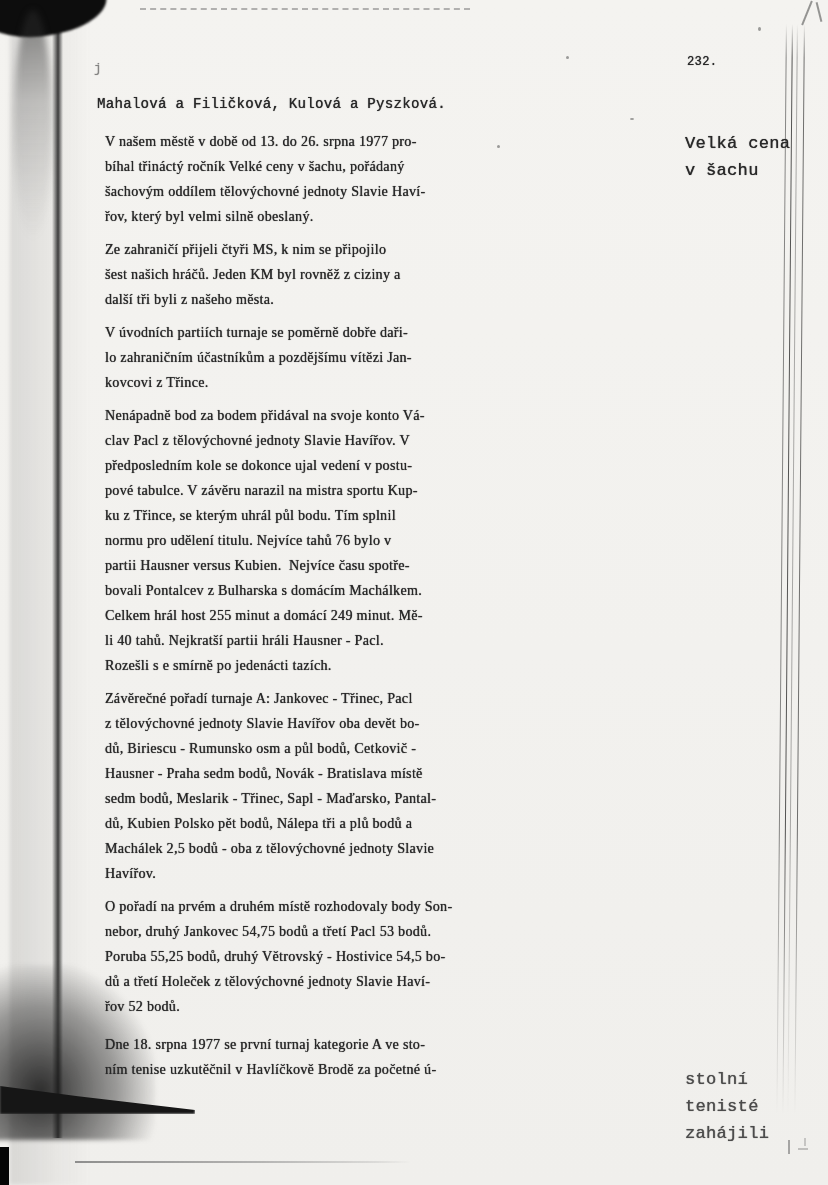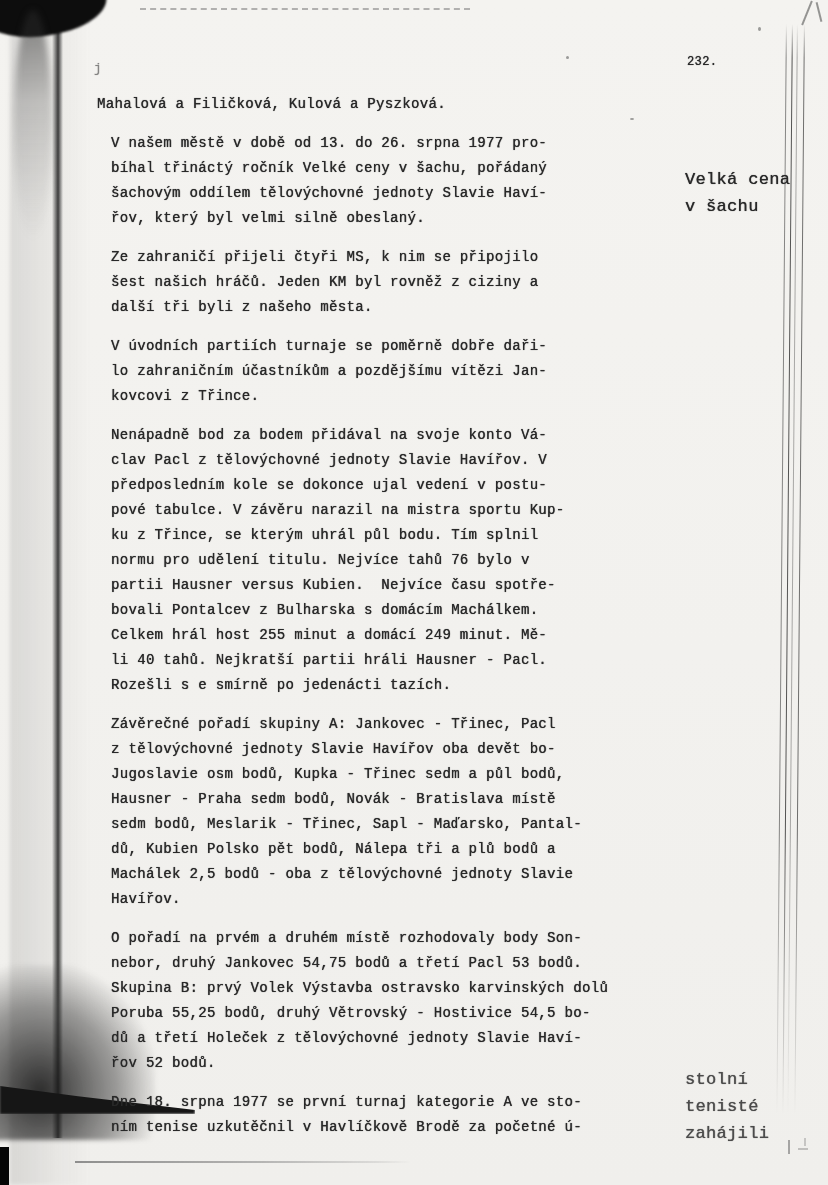--- a/index.html
+++ b/index.html
@@ -16,32 +16,32 @@
   .ink{
     color:#2b2b2b;
     text-shadow:0 0 .9px rgba(40,40,40,.85), .4px .4px .4px rgba(60,60,60,.35);
     filter:blur(.22px) contrast(1.03);
   }
   .text-col{
     position:absolute;left:97px;top:92px;width:612px;
     font-size:14px;line-height:25px;letter-spacing:.32px;
   }
   .tline{white-space:pre;}
-  .para{margin:14px;}
+  .para{margin:8px;font-family:Liberation Serif, serif;}
   .para.gap-before{margin-top:13px;}
   .intro-line{margin-bottom:12px;white-space:pre;}
   .page-number{
     position:absolute;left:687px;top:55px;
     font-size:12px;letter-spacing:.4px;
   }
   .margin-note{
     position:absolute;left:685px;width:135px;
     font-size:17px;line-height:27px;letter-spacing:.32px;
   }
-  #margin-note-0{top:130px;margin-top:36px;}
+  #margin-note-0{top:130px;}
   #margin-note-1{top:1066px;opacity:.82;}
   .stray-glyph{
     position:absolute;left:94px;top:62px;font-size:12px;opacity:.55;
   }
   
   .corner-blob-tl{
     position:absolute;left:-18px;top:-22px;width:125px;height:58px;
     background:#0d0d0d;border-radius:0 0 55% 45%;
     transform:rotate(-6deg);filter:blur(1px);
   }
@@ -173,33 +173,32 @@
         <div class="tline">pové tabulce. V závěru narazil na mistra sportu Kup-</div>
         <div class="tline">ku z Třince, se kterým uhrál půl bodu. Tím splnil</div>
         <div class="tline">normu pro udělení titulu. Nejvíce tahů 76 bylo v</div>
         <div class="tline">partii Hausner versus Kubien.  Nejvíce času spotře-</div>
         <div class="tline">bovali Pontalcev z Bulharska s domácím Machálkem.</div>
         <div class="tline">Celkem hrál host 255 minut a domácí 249 minut. Mě-</div>
         <div class="tline">li 40 tahů. Nejkratší partii hráli Hausner - Pacl.</div>
         <div class="tline">Rozešli s e smírně po jedenácti tazích.</div>
       </div>
       <div class="para">
-        <div class="tline">Závěrečné pořadí skupiny A: Jankovec - Třinec, Pacl</div>
+        <div class="tline">Závěrečné pořadí turnaje A: Jankovec - Třinec, Pacl</div>
         <div class="tline">z tělovýchovné jednoty Slavie Havířov oba devět bo-</div>
-        <div class="tline">Jugoslavie osm bodů, Kupka - Třinec sedm a půl bodů,</div>
+        <div class="tline">dů, Biriescu - Rumunsko osm a půl bodů, Cetkovič -</div>
         <div class="tline">Hausner - Praha sedm bodů, Novák - Bratislava místě</div>
         <div class="tline">sedm bodů, Meslarik - Třinec, Sapl - Maďarsko, Pantal-</div>
         <div class="tline">dů, Kubien Polsko pět bodů, Nálepa tři a plů bodů a</div>
         <div class="tline">Machálek 2,5 bodů - oba z tělovýchovné jednoty Slavie</div>
         <div class="tline">Havířov.</div>
       </div>
       <div class="para">
         <div class="tline">O pořadí na prvém a druhém místě rozhodovaly body Son-</div>
         <div class="tline">nebor, druhý Jankovec 54,75 bodů a třetí Pacl 53 bodů.</div>
-        <div class="tline">Skupina B: prvý Volek Výstavba ostravsko karvinských dolů</div>
         <div class="tline">Poruba 55,25 bodů, druhý Větrovský - Hostivice 54,5 bo-</div>
         <div class="tline">dů a třetí Holeček z tělovýchovné jednoty Slavie Haví-</div>
         <div class="tline">řov 52 bodů.</div>
       </div>
       <div class="para gap-before">
         <div class="tline">Dne 18. srpna 1977 se první turnaj kategorie A ve sto-</div>
         <div class="tline">ním tenise uzkutěčnil v Havlíčkově Brodě za početné ú-</div>
       </div>
     </div>
 

